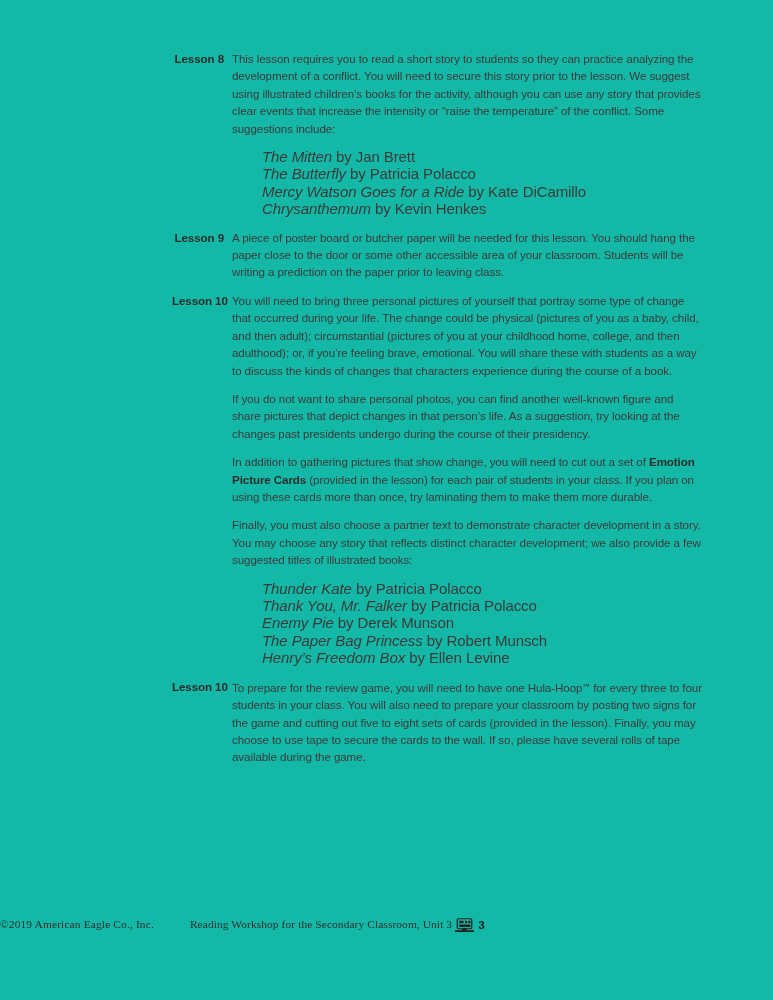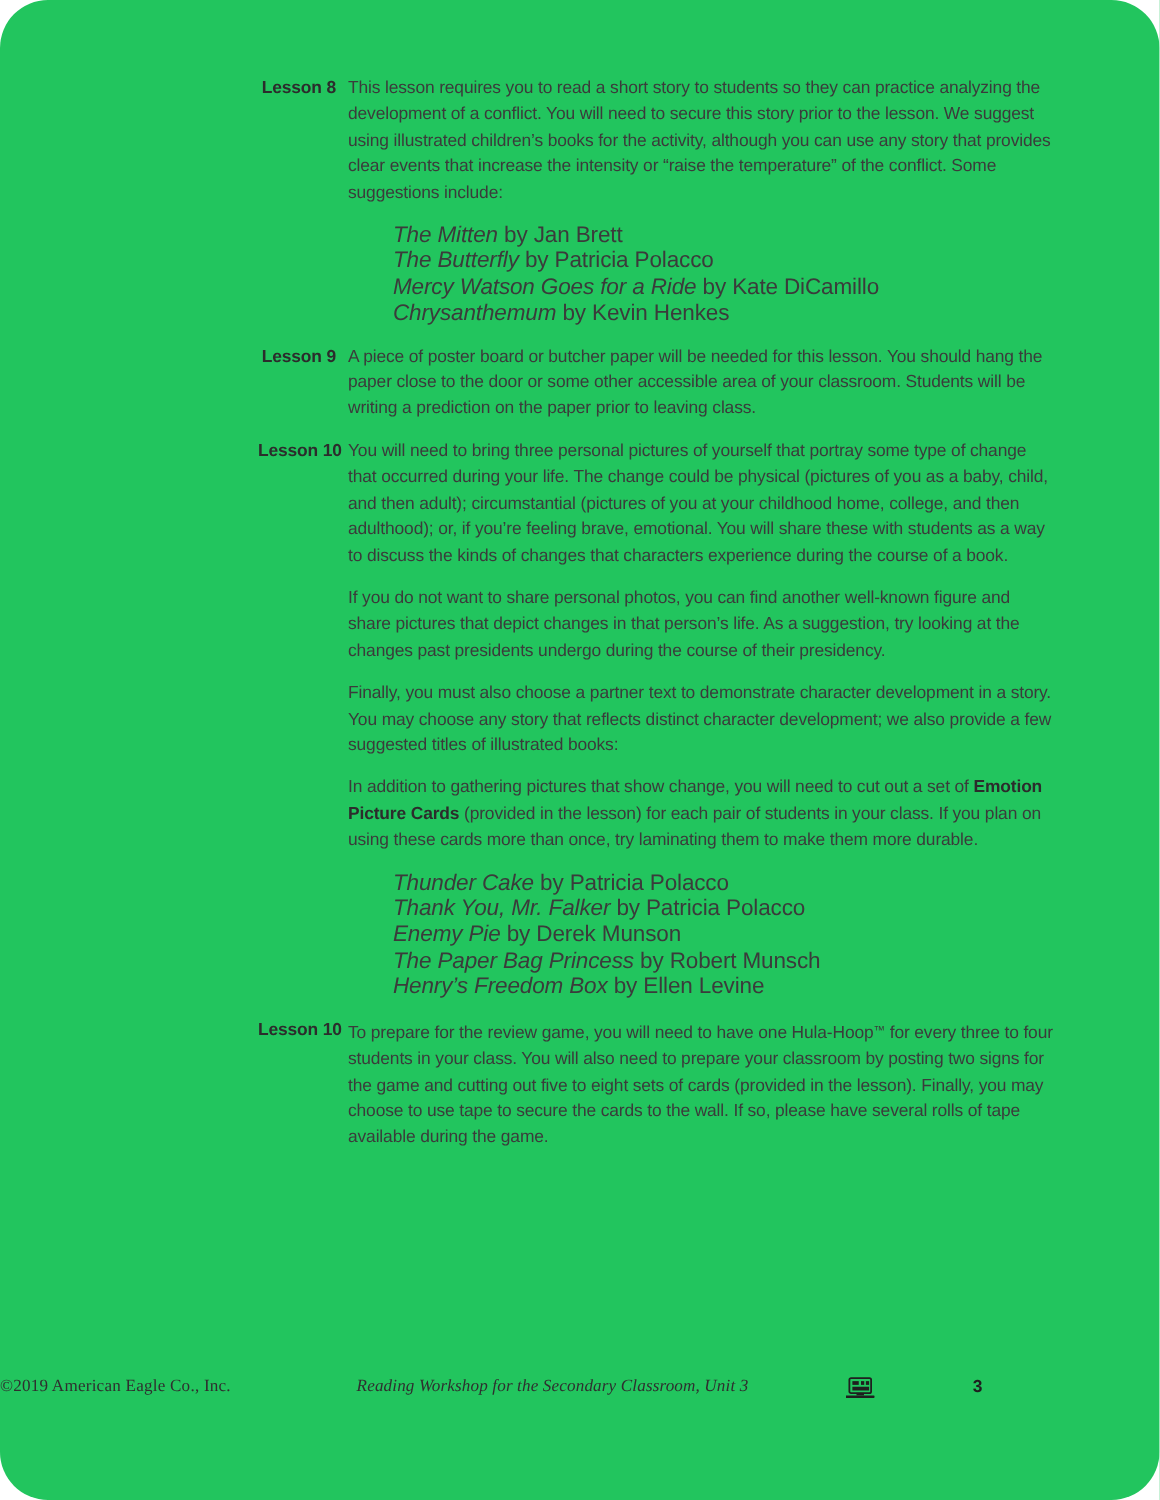--- a/index.html
+++ b/index.html
@@ -5,25 +5,24 @@
 <style>
   html, body {
     margin: 0;
     padding: 0;
     background: #ffffff;
   }
   .page {
     position: relative;
     width: 773px;
     height: 1000px;
-    background: #22c55e;
+    background: #14b8a6;
     overflow: hidden;
     font-family: "Liberation Sans", "DejaVu Sans", sans-serif;
     color: #3b3b3b;
-    border-radius: 32px;
   }
   .content {
     position: absolute;
     left: 0;
     top: 0;
     width: 773px;
   }
   
   .lesson-row {
     display: flex;
@@ -85,32 +84,31 @@
   }
   
   .footer {
     position: absolute;
     left: 0;
     top: 912px;
     width: 655px;
     height: 24px;
     display: flex;
     align-items: center;
-    justify-content: space-between;
+    justify-content: flex-start;
     font-family: "Liberation Serif", "DejaVu Serif", serif;
     font-size: 11.4px;
     color: #2f2f2f;
     white-space: nowrap;
   }
   .footer .copyright {
     letter-spacing: 0.15px;
   }
   .footer .series {
-    font-style: italic;
-    margin-left: 22px;
+    margin-left: 36px;
     letter-spacing: 0.1px;
   }
   .footer .laptop-icon {
     display: inline-block;
     width: 19px;
     height: 15px;
     margin: 0 2px 0 3px;
     position: relative;
     top: 1px;
     flex: 0 0 auto;
@@ -147,24 +145,24 @@
       <div class="lesson-body">
         <p>A piece of poster board or butcher paper will be needed for this lesson. You should hang the paper close to the door or some other accessible area of your classroom. Students will be writing a prediction on the paper prior to leaving class.</p>
       </div>
     </div>
 
     <div class="lesson-row">
       <div class="lesson-label">Lesson 10</div>
       <div class="lesson-body">
         <p>You will need to bring three personal pictures of yourself that portray some type of change that occurred during your life. The change could be physical (pictures of you as a baby, child, and then adult); circumstantial (pictures of you at your childhood home, college, and then adulthood); or, if you’re feeling brave, emotional. You will share these with students as a way to discuss the kinds of changes that characters experience during the course of a book.</p>
         <p>If you do not want to share personal photos, you can find another well-known figure and share pictures that depict changes in that person’s life. As a suggestion, try looking at the changes past presidents undergo during the course of their presidency.</p>
+        <p><span>In addition to gathering pictures that show change, you will need to cut out a set of </span><span class="bold-term">Emotion Picture Cards</span><span> (provided in the lesson) for each pair of students in your class. If you plan on using these cards more than once, try laminating them to make them more durable.</span></p>
         <p>Finally, you must also choose a partner text to demonstrate character development in a story. You may choose any story that reflects distinct character development; we also provide a few suggested titles of illustrated books:</p>
-        <p><span>In addition to gathering pictures that show change, you will need to cut out a set of </span><span class="bold-term">Emotion Picture Cards</span><span> (provided in the lesson) for each pair of students in your class. If you plan on using these cards more than once, try laminating them to make them more durable.</span></p>
         <ul class="book-list">
-          <li><span class="title">Thunder Cake</span><span> by Patricia Polacco</span></li>
+          <li><span class="title">Thunder Kate</span><span> by Patricia Polacco</span></li>
           <li><span class="title">Thank You, Mr. Falker</span><span> by Patricia Polacco</span></li>
           <li><span class="title">Enemy Pie</span><span> by Derek Munson</span></li>
           <li><span class="title">The Paper Bag Princess</span><span> by Robert Munsch</span></li>
           <li><span class="title">Henry’s Freedom Box</span><span> by Ellen Levine</span></li>
         </ul>
       </div>
     </div>
 
     <div class="lesson-row">
       <div class="lesson-label">Lesson 10</div>

